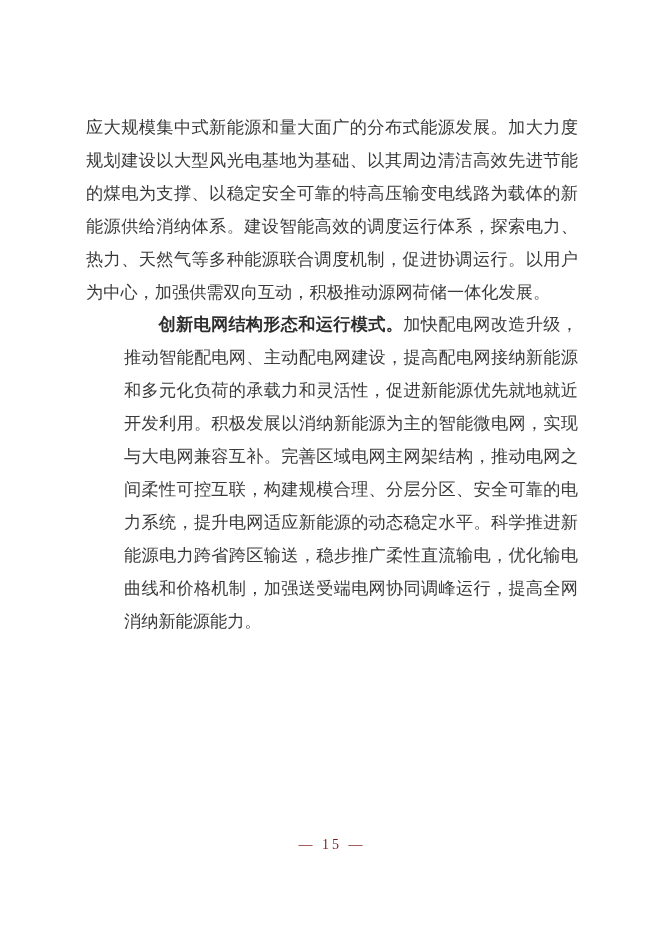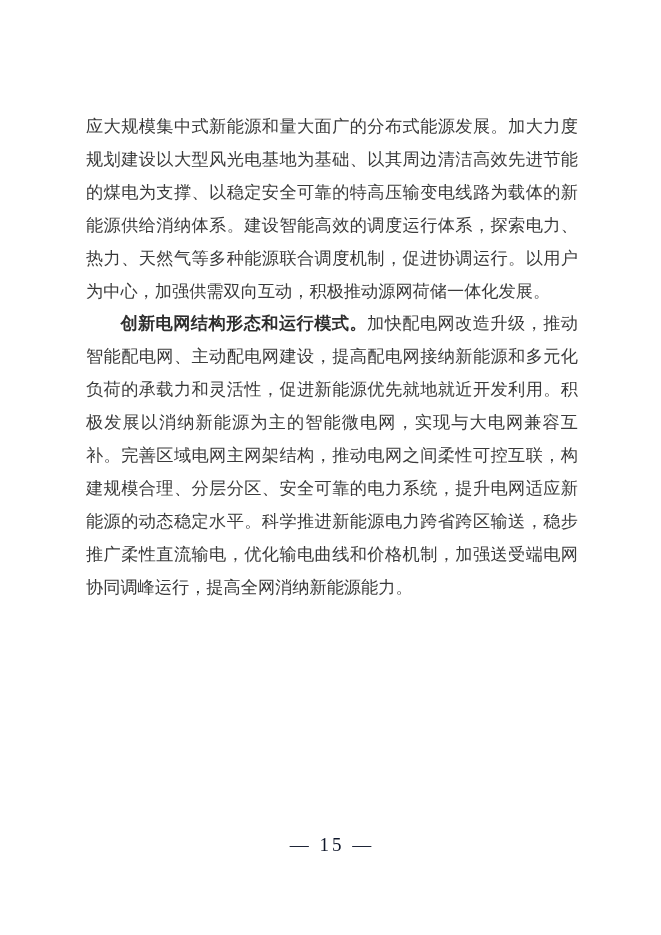--- a/index.html
+++ b/index.html
@@ -11,46 +11,45 @@
     margin: 0 auto;
     background: #ffffff;
     overflow: hidden;
     font-family: "Liberation Serif", "DejaVu Serif", serif;
   }
   .content {
     position: absolute;
     left: 86px;
     top: 112px;
     width: 492px;
-    font-family: Liberation Mono, monospace;
   }
   .para {
     font-size: 17.2px;
     line-height: 32.9px;
     text-align: justify;
     color: #3a3a3a;
     letter-spacing: 0;
     word-break: normal;
   }
-  .para.indent { text-indent: 2em; }
+  .para.indent { text-indent: 2em; margin-left: 38px; }
   .lead {
     font-weight: bold;
     color: #2e2e2e;
   }
   .footer {
     position: absolute;
     left: 86px;
     top: 834px;
     width: 492px;
     text-align: center;
   }
   .page-number {
-    font-size: 19px;
+    font-size: 14px;
     line-height: 22px;
-    color: #0f172a;
+    color: #7f1d1d;
     letter-spacing: 3px;
   }
 </style>
 </head>
 <body>
 
 <div class="page">
   <div class="content" id="para-container">
       <p class="para">应大规模集中式新能源和量大面广的分布式能源发展。加大力度规划建设以大型风光电基地为基础、以其周边清洁高效先进节能的煤电为支撑、以稳定安全可靠的特高压输变电线路为载体的新能源供给消纳体系。建设智能高效的调度运行体系，探索电力、热力、天然气等多种能源联合调度机制，促进协调运行。以用户为中心，加强供需双向互动，积极推动源网荷储一体化发展。</p>
       <p class="para indent"><strong class="lead">创新电网结构形态和运行模式。</strong>加快配电网改造升级，推动智能配电网、主动配电网建设，提高配电网接纳新能源和多元化负荷的承载力和灵活性，促进新能源优先就地就近开发利用。积极发展以消纳新能源为主的智能微电网，实现与大电网兼容互补。完善区域电网主网架结构，推动电网之间柔性可控互联，构建规模合理、分层分区、安全可靠的电力系统，提升电网适应新能源的动态稳定水平。科学推进新能源电力跨省跨区输送，稳步推广柔性直流输电，优化输电曲线和价格机制，加强送受端电网协同调峰运行，提高全网消纳新能源能力。</p>

